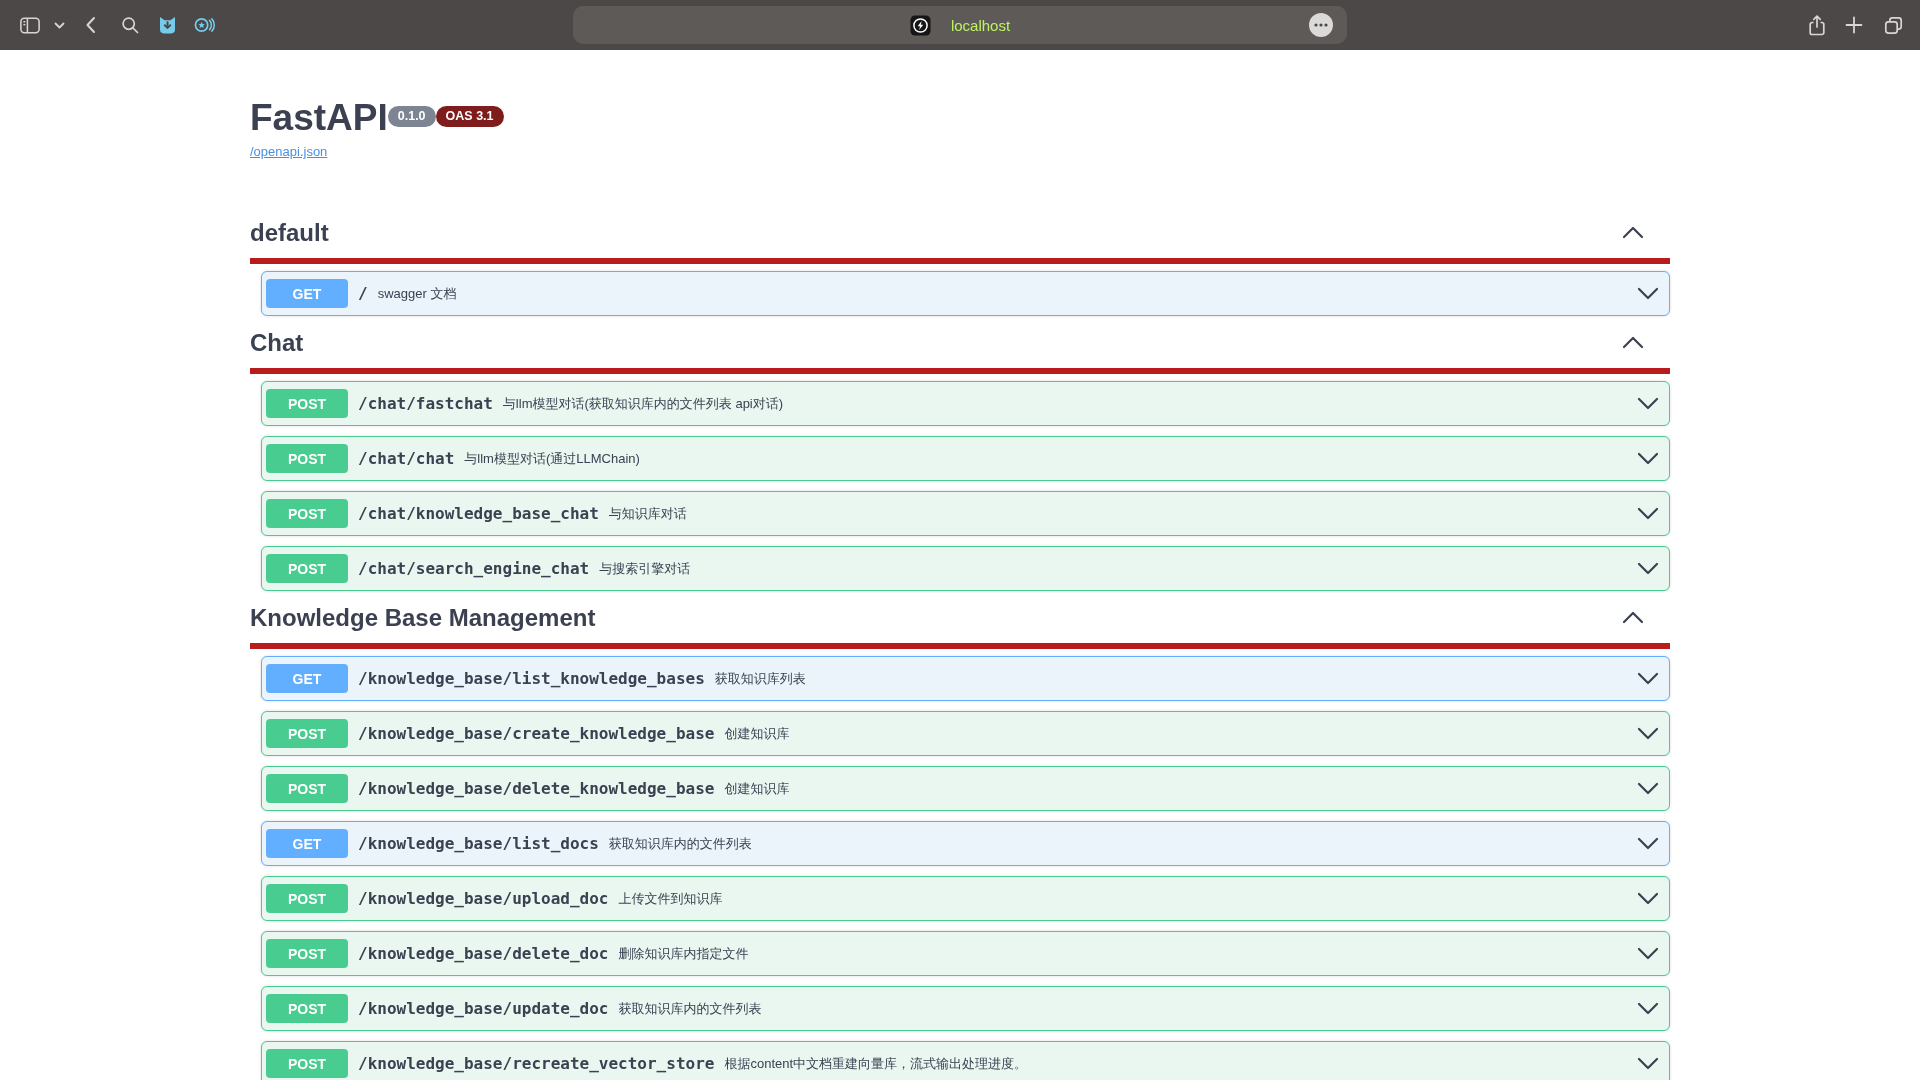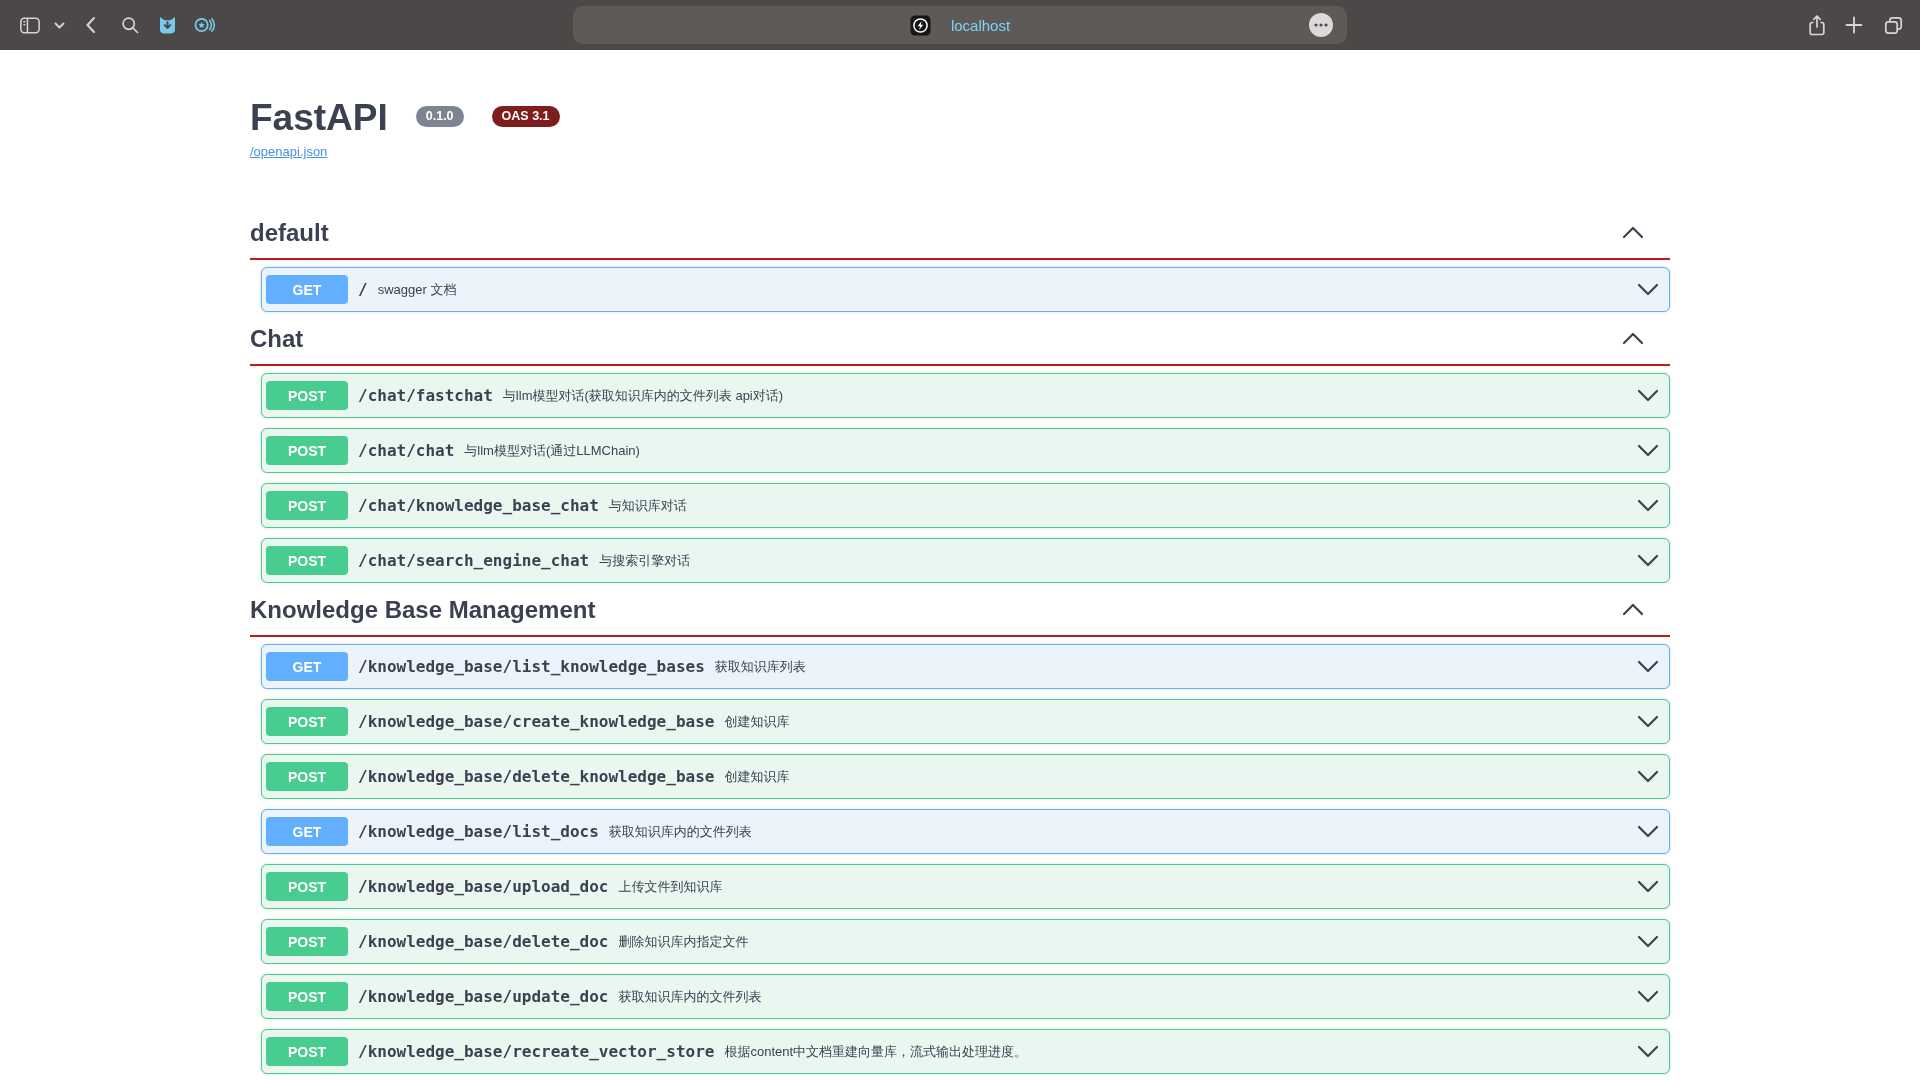--- a/index.html
+++ b/index.html
@@ -6,42 +6,42 @@
   html,body { width:1920px; height:1080px; overflow:hidden; background:#fff;
               font-family:"Liberation Sans", sans-serif; }
 
   
   .toolbar { position:relative; height:50px; background:#4c4847; }
   .tb-icon { position:absolute; top:13px; width:24px; height:24px;
              display:flex; align-items:center; justify-content:center; }
   .addr { position:absolute; left:573px; top:6px; width:774px; height:38px;
           background:#5e5a58; border-radius:10px; display:flex;
           align-items:center; justify-content:center; gap:20px;
-          color:#7dd3fc; font-size:15px; }
+          color:#bef264; font-size:15px; }
   .addr .ellipsis { position:absolute; right:14px; top:7px; width:24px; height:24px;
           border-radius:50%; background:#dcdad9; display:flex;
           align-items:center; justify-content:center; }
 
   
   .wrapper { width:1420px; margin:0 auto; }
   .info { padding-top:48px; }
-  .title-row { display:flex; align-items:flex-start; gap:28px; }
+  .title-row { display:flex; align-items:flex-start; gap:0; }
   .api-title { font-size:37px; line-height:40px; font-weight:700; color:#3b4151; }
   .badge { margin-top:8px; color:#fff; font-size:12.5px; font-weight:700;
            padding:4px 10px; border-radius:12px; line-height:1; }
   .badge.version { background:#7d8492; }
   .badge.oas { background:#7f1d1d; }
   .spec-link { display:inline-block; margin-top:6px; font-size:13px;
                color:#4990e2; text-decoration:underline; cursor:pointer; }
 
   .sections { margin-top:56px; }
   .section { margin-top:10px; }
   .section:first-child { margin-top:0; }
   .section-header { display:flex; align-items:center; justify-content:space-between;
-                    border-bottom:2px solid #b91c1c; padding-bottom:9px; cursor:pointer; }
+                    border-bottom:6px solid #b91c1c; padding-bottom:9px; cursor:pointer; }
   .section-title { font-size:24px; line-height:33px; font-weight:700; color:#3b4151; }
   .section-header .chev { margin-right:25px; }
   .ops { padding-top:7px;padding-left:11px; }
   .op { display:flex; align-items:center; height:45px; margin-bottom:10px;
         border:1px solid; border-radius:6px; padding:0 9px 0 4px;
         box-shadow:0 0 3px rgba(0,0,0,.15); cursor:pointer; }
   .op .method { width:82px; height:29px; border-radius:4px; color:#fff;
                 font-weight:700; font-size:14px; display:flex;
                 align-items:center; justify-content:center; flex:none; }
   .op .path { font-family:"DejaVu Sans Mono", monospace; font-weight:700;

